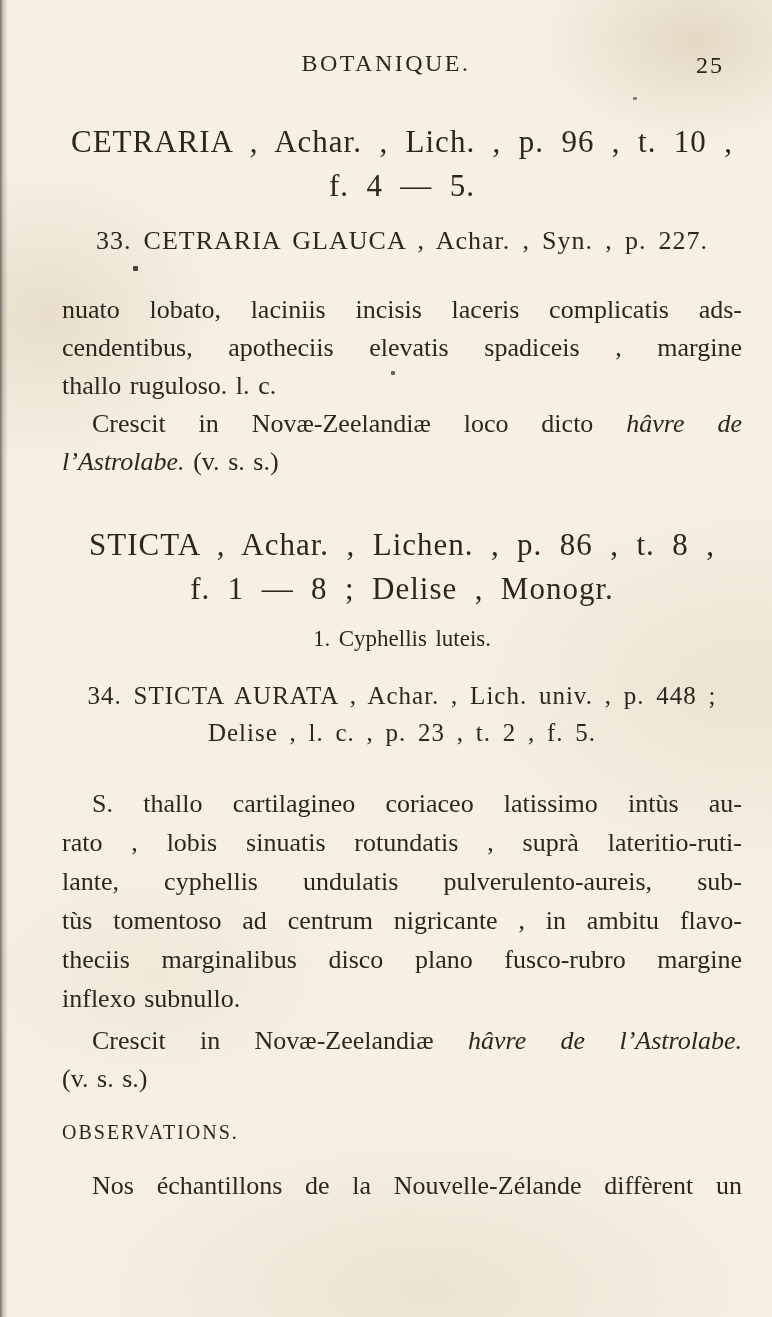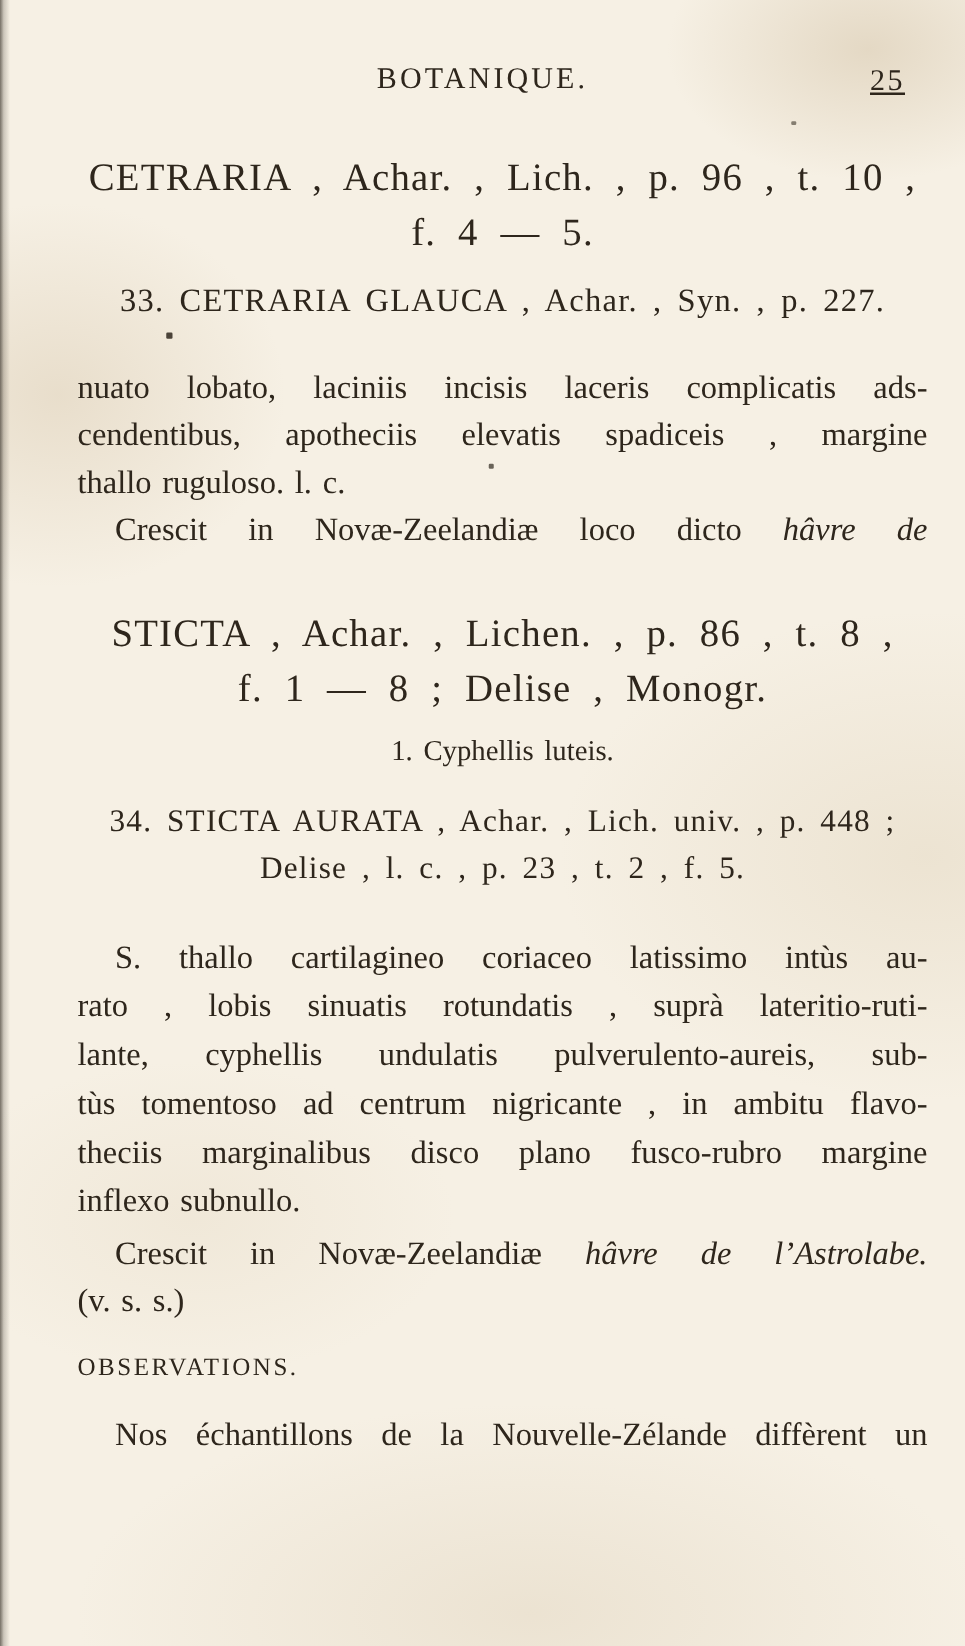--- a/index.html
+++ b/index.html
@@ -23,21 +23,21 @@
       radial-gradient(ellipse 300px 180px at 20% 74%, rgba(222,208,182,0.25), rgba(222,208,182,0) 70%),
       radial-gradient(ellipse 520px 240px at 55% 98%, rgba(212,196,168,0.30), rgba(212,196,168,0) 70%);
   }
   .column { padding: 0 30px 0 62px; }
 
   .running-head { position: relative; padding-top: 50px; height: 30px; }
   .running-title {
     text-align: center; font-size: 24px; letter-spacing: 2.5px;
     word-spacing: 2px;
   }
-  .page-number { position: absolute; top: 52px; right: 48px; font-size: 24px; letter-spacing: 2px; text-decoration: underline; }
+  .page-number { position: absolute; top: 52px; right: 48px; font-size: 24px; letter-spacing: 2px; }
 
   h1, h2, h3, p { margin: 0; padding: 0; font-weight: normal; }
 
   .genus-heading {
     margin-top: 40px; font-size: 31px; line-height: 44px;
     text-align: center; letter-spacing: 1px; word-spacing: 0.28em;
   }
   .genus-heading .hline { display: block; }
 
   .species-heading {
@@ -98,20 +98,24 @@
         <span class="bline jfull">nuato lobato, laciniis incisis laceris complicatis ads-</span>
         <span class="bline jfull">cendentibus, apotheciis elevatis spadiceis , margine</span>
         <span class="bline">thallo ruguloso. l. c.</span>
       </p>
 
       <p class="body-para">
         <span class="bline jfull indent">
           <span>Crescit in Novæ-Zeelandiæ loco dicto</span>
           <span class="ital">hâvre de</span>
         </span>
+        <span class="bline">
+          <span class="ital">l’Astrolabe.</span>
+          <span>(v. s. s.)</span>
+        </span>
       </p>
     </section>
 
     <section>
       <h1 class="genus-heading sticta-spacer">
         <span class="hline">STICTA , Achar. , Lichen. , p. 86 , t. 8 ,</span>
         <span class="hline">f. 1 — 8 ; Delise , Monogr.</span>
       </h1>
 
       <h3 class="subsection-heading">1. Cyphellis luteis.</h3>

